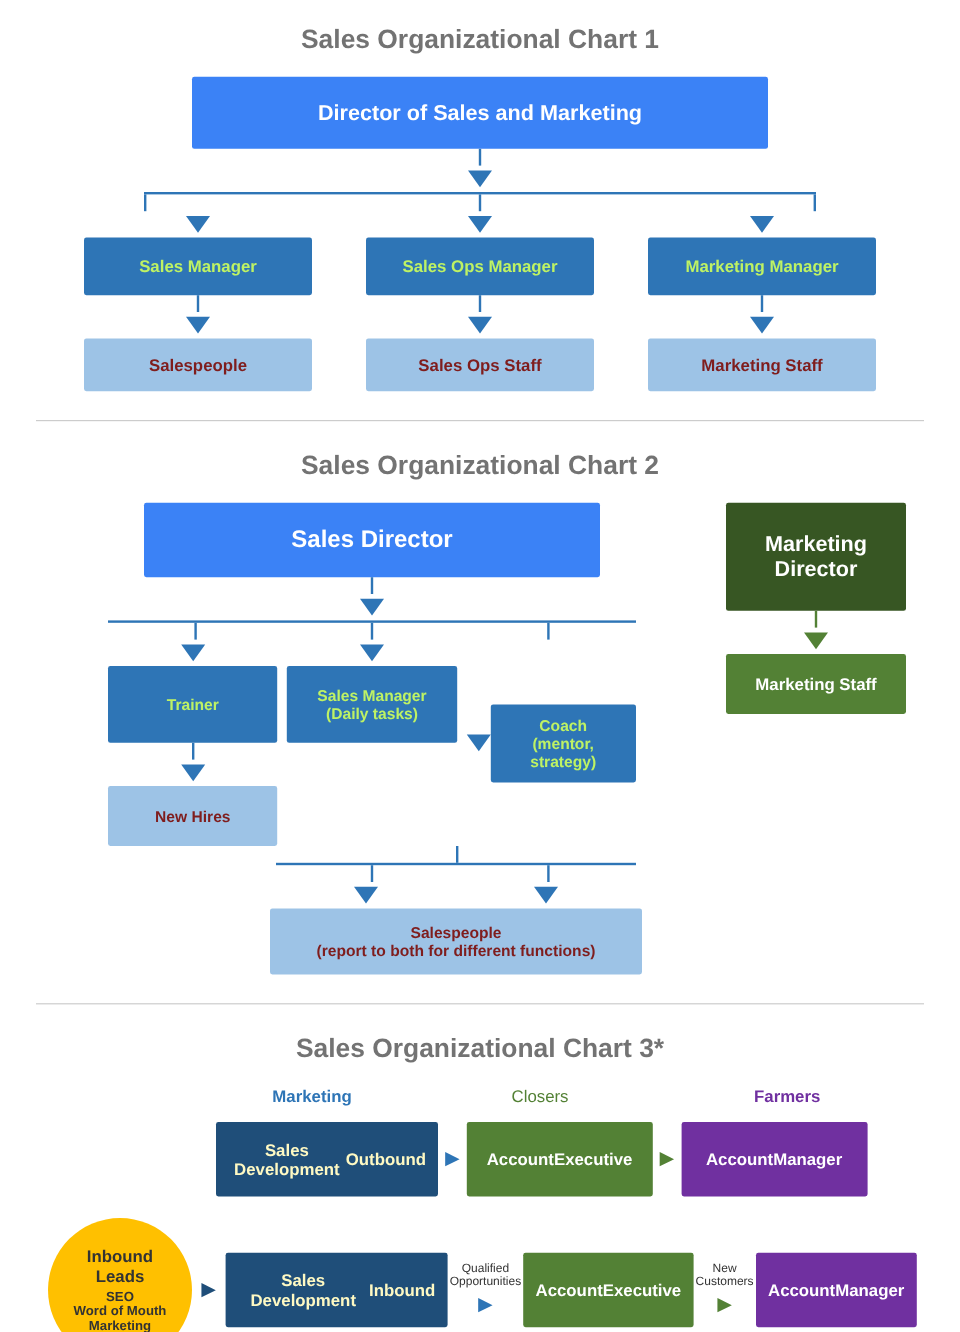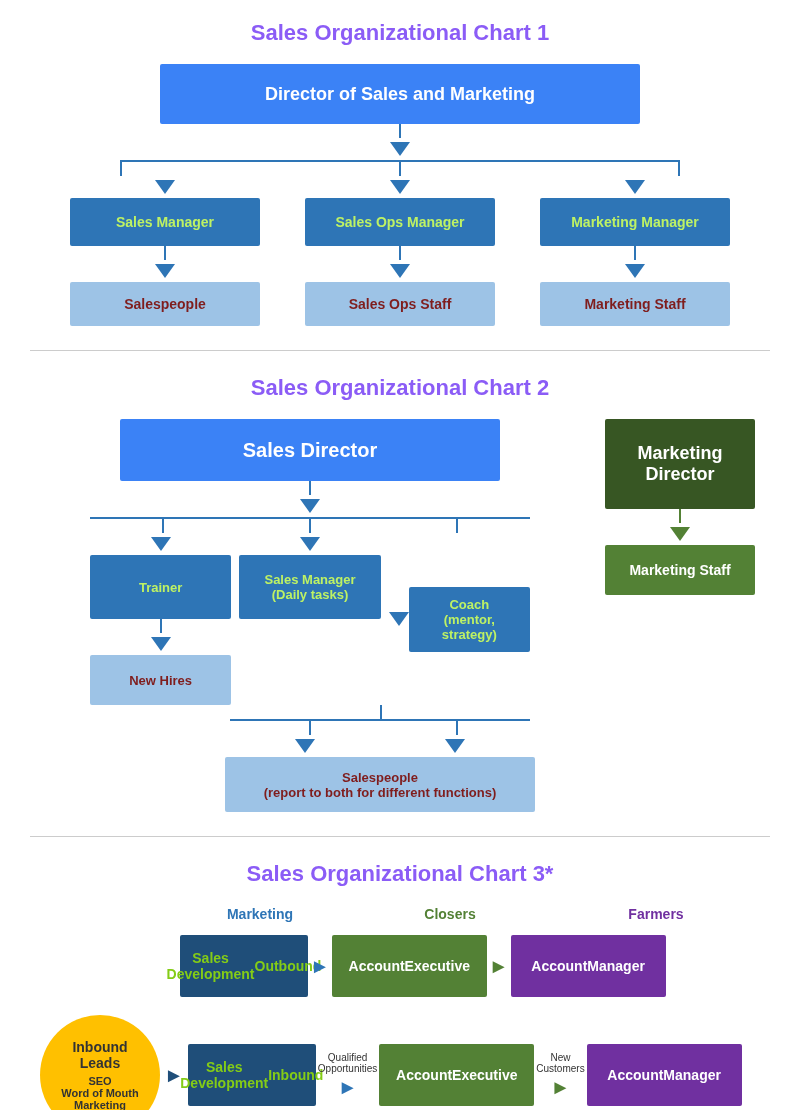--- a/index.html
+++ b/index.html
@@ -14,21 +14,21 @@
     .page {
       width: 800px;
       padding: 20px 30px 20px;
     }
 
     
     .chart-title {
       text-align: center;
       font-size: 22px;
       font-weight: bold;
-      color: #8b5cf6;
+      color: #737373;
       margin-bottom: 18px;
     }
 
     
     .divider {
       border: none;
       border-top: 1px solid #ccc;
       margin: 24px 0;
     }
 
@@ -165,22 +165,22 @@
       justify-content: center;
       text-align: center;
       border-radius: 2px;
       padding: 8px 10px;
       font-size: 14px;
       font-weight: 600;
     }
 
     .c3-blue {
       background: #1f4e79;
-      color: #84cc16;
-      width: 128px;
+      color: #fef9c3;
+      width: 185px;
       min-height: 62px;
       font-size: 14px;
     }
 
     .c3-green {
       background: #538135;
       color: #fff;
       width: 155px;
       min-height: 62px;
       font-size: 14px;
@@ -370,21 +370,21 @@
     </div>
 
     <div class="chart3">
 
       <div style="display:flex;margin-left:140px;margin-bottom:8px;">
         <div style="width:160px;text-align:center;">
           <span class="qual-color" style="font-size:14px;font-weight:600;">Marketing</span>
         </div>
         <div style="width:30px;"></div>
         <div style="width:160px;text-align:center;">
-          <span class="close-color" style="font-size:14px;font-weight:700;">Closers</span>
+          <span class="close-color" style="font-size:14px;font-weight:400;">Closers</span>
         </div>
         <div style="width:30px;"></div>
         <div style="width:160px;text-align:center;">
           <span class="farm-color" style="font-size:14px;font-weight:600;">Farmers</span>
         </div>
       </div>
 
       <div style="display:flex;align-items:center;margin-bottom:14px;height:70px;">
 
         <div style="width:140px;"></div>

